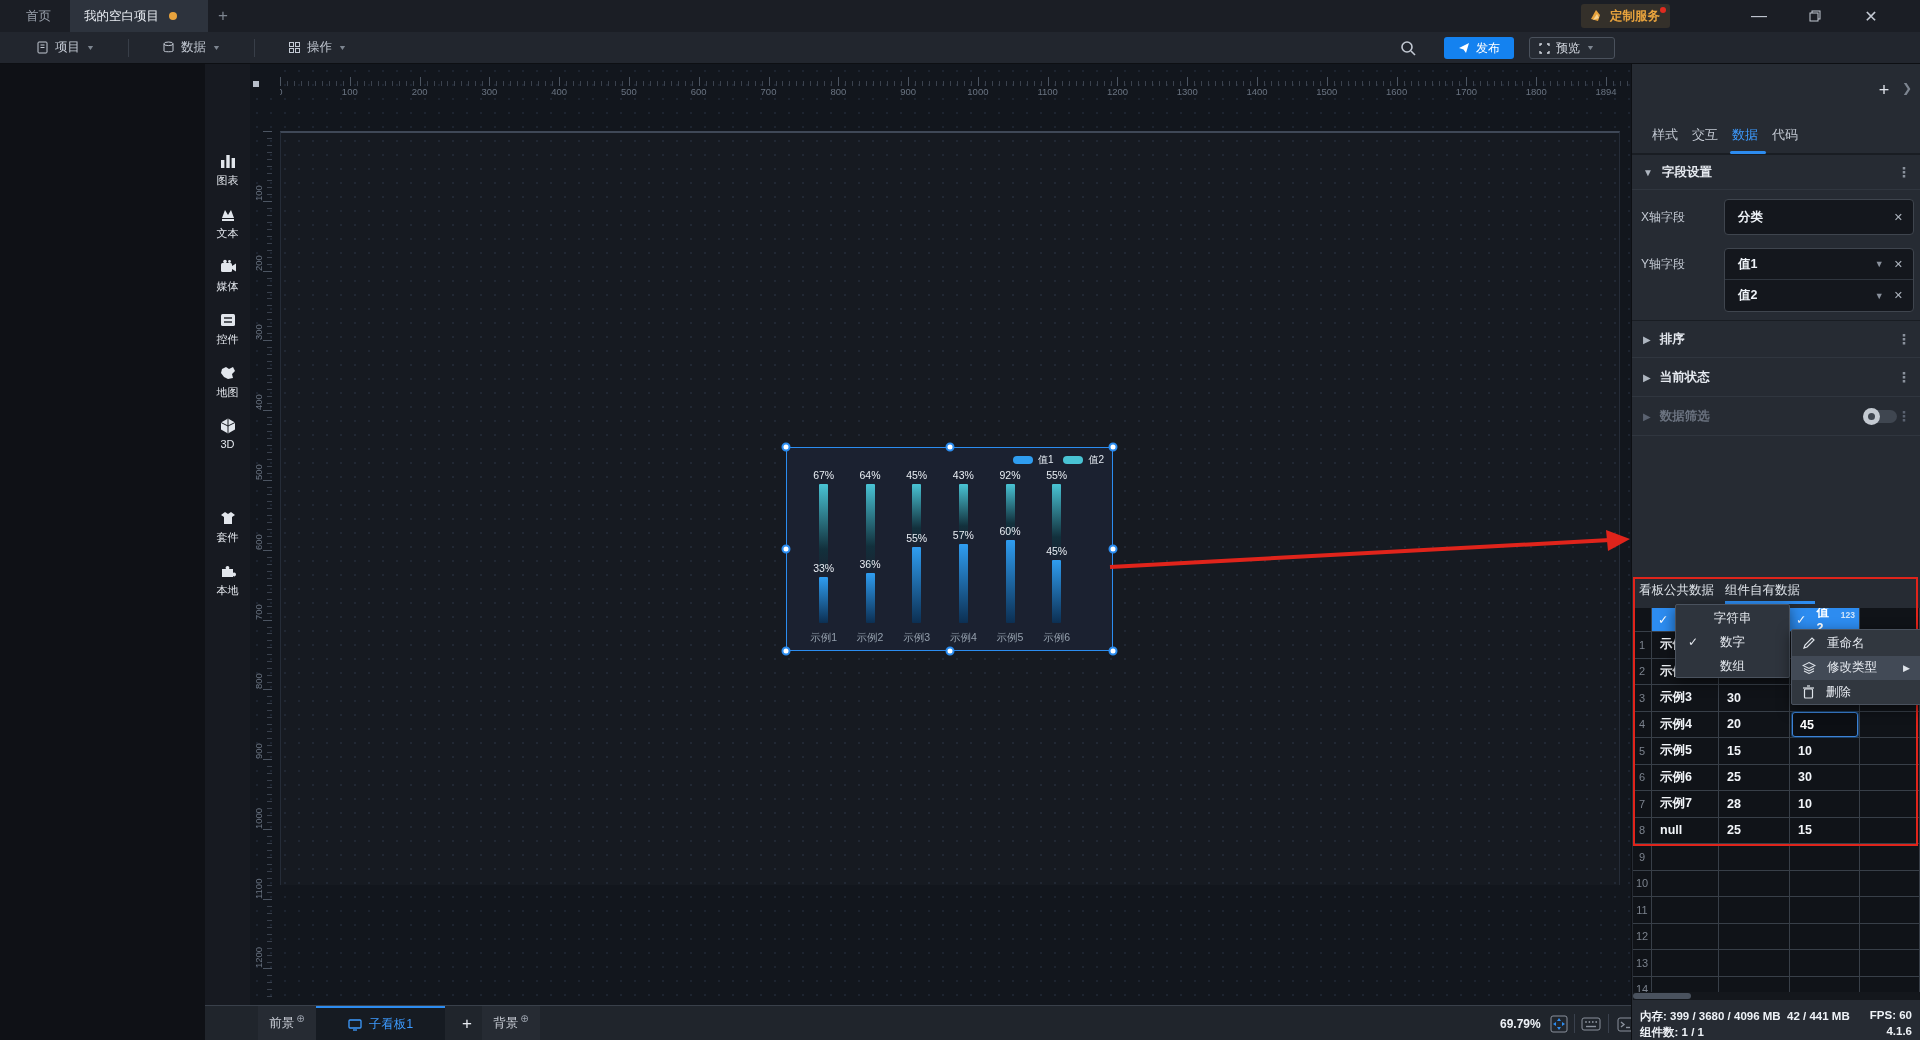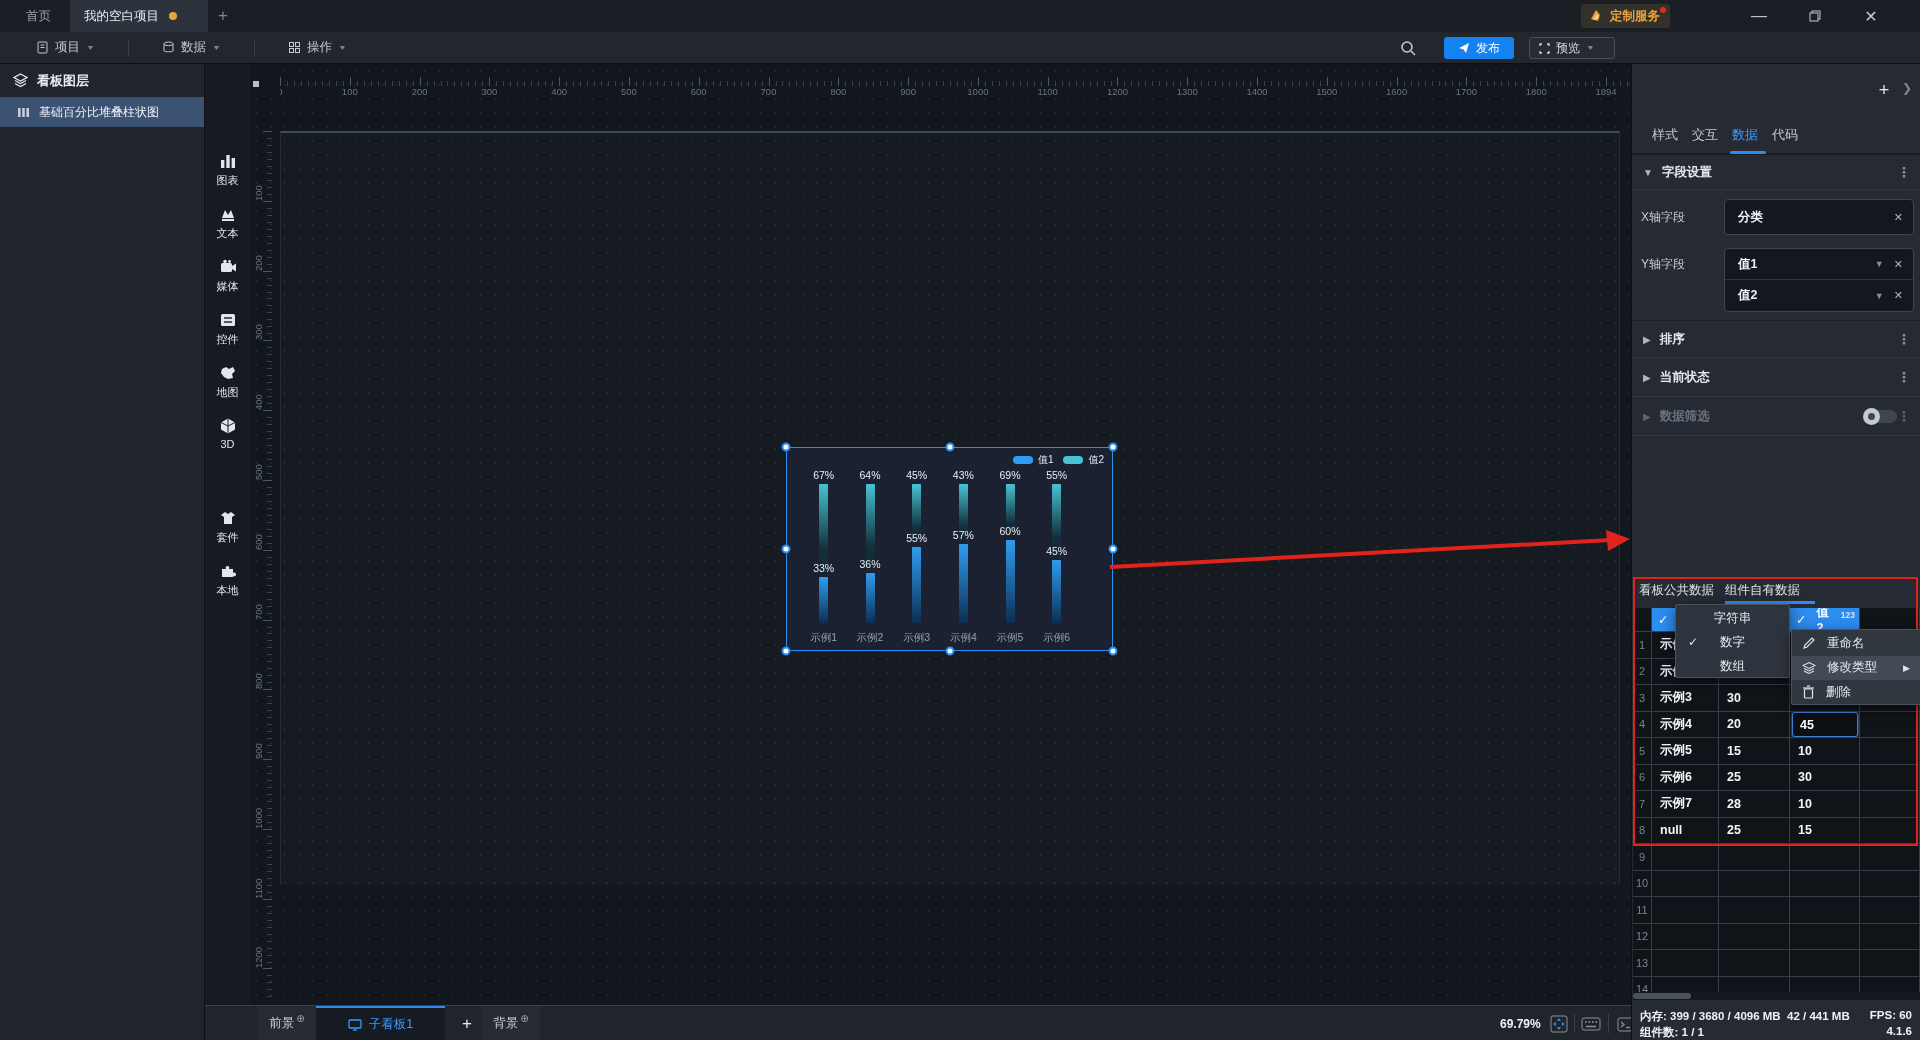--- a/index.html
+++ b/index.html
@@ -198,38 +198,20 @@
     </div>
     <div class="btn-preview" style="left:1529px; width:86px;">
       <svg width="11" height="11" viewBox="0 0 11 11">
           <path d="M1 3 V1 H3 M8 1 H10 V3 M10 8 V10 H8 M3 10 H1 V8" fill="none" stroke="#d6dbe3" stroke-width="1.3"></path>
         </svg>
       <span>预览</span>
         <span class="chev">▼</span>
     </div>
   </div>
 
-  <div class="abs layers">
-    <div class="layers-hd">
-      <svg width="15" height="15" viewBox="0 0 15 15">
-          <path d="M7.5 1 L14 4.5 L7.5 8 L1 4.5 Z" fill="none" stroke="#e8ecf2" stroke-width="1.2"></path>
-          <path d="M2 7.5 L7.5 10.5 L13 7.5" fill="none" stroke="#e8ecf2" stroke-width="1.2"></path>
-          <path d="M2 10.5 L7.5 13.5 L13 10.5" fill="none" stroke="#e8ecf2" stroke-width="1.2"></path>
-        </svg>
-      <span>看板图层</span>
-    </div>
-    <div class="layer-item">
-      <svg width="13" height="13" viewBox="0 0 13 13">
-          <rect x="1" y="2" width="2.6" height="9" fill="#c5cedb"></rect>
-          <rect x="5.2" y="2" width="2.6" height="9" fill="#c5cedb"></rect>
-          <rect x="9.4" y="2" width="2.6" height="9" fill="#c5cedb"></rect>
-        </svg>
-      <span>基础百分比堆叠柱状图</span>
-    </div>
-  </div>
 
   <div class="abs dock" id="dock">
       <div class="dock-item" style="top: 88px;">
         <span>
           <svg width="18" height="18" viewBox="0 0 18 18">
             <rect x="2" y="8" width="3.4" height="8" fill="#e2e6ec"></rect>
             <rect x="7.3" y="3" width="3.4" height="13" fill="#e2e6ec"></rect>
             <rect x="12.6" y="6" width="3.4" height="10" fill="#e2e6ec"></rect>
           </svg>
         </span>
@@ -686,21 +668,21 @@
           <div class="bar-label" style="left: 129.7px; top: 21px;">45%</div>
           <div class="bar-label" style="left: 129.7px; top: 83.55px;">55%</div>
           <div class="cat-label" style="left: 129.7px;">示例3</div>
           <div class="bar" style="left: 171.8px; top: 36px; height: 59.77px; background: linear-gradient(rgb(73, 195, 212) 0%, rgb(18, 48, 60) 70%, rgba(18, 48, 60, 0) 100%);"></div>
           <div class="bar" style="left: 171.8px; top: 95.77px; height: 79.23px; background: linear-gradient(rgb(47, 157, 240) 0%, rgb(12, 47, 82) 100%);"></div>
           <div class="bar-label" style="left: 176.3px; top: 21px;">43%</div>
           <div class="bar-label" style="left: 176.3px; top: 80.77px;">57%</div>
           <div class="cat-label" style="left: 176.3px;">示例4</div>
           <div class="bar" style="left: 218.5px; top: 36px; height: 55.6px; background: linear-gradient(rgb(73, 195, 212) 0%, rgb(18, 48, 60) 70%, rgba(18, 48, 60, 0) 100%);"></div>
           <div class="bar" style="left: 218.5px; top: 91.6px; height: 83.4px; background: linear-gradient(rgb(47, 157, 240) 0%, rgb(12, 47, 82) 100%);"></div>
-          <div class="bar-label" style="left: 223px; top: 21px;">69%</div>
+          <div class="bar-label" style="left: 223px; top: 21px;">92%</div>
           <div class="bar-label" style="left: 223px; top: 76.6px;">60%</div>
           <div class="cat-label" style="left: 223px;">示例5</div>
           <div class="bar" style="left: 265.2px; top: 36px; height: 76.45px; background: linear-gradient(rgb(73, 195, 212) 0%, rgb(18, 48, 60) 70%, rgba(18, 48, 60, 0) 100%);"></div>
           <div class="bar" style="left: 265.2px; top: 112.45px; height: 62.55px; background: linear-gradient(rgb(47, 157, 240) 0%, rgb(12, 47, 82) 100%);"></div>
           <div class="bar-label" style="left: 269.7px; top: 21px;">55%</div>
           <div class="bar-label" style="left: 269.7px; top: 97.45px;">45%</div>
           <div class="cat-label" style="left: 269.7px;">示例6</div>
         </div>
     </div>
     <div id="handles">

